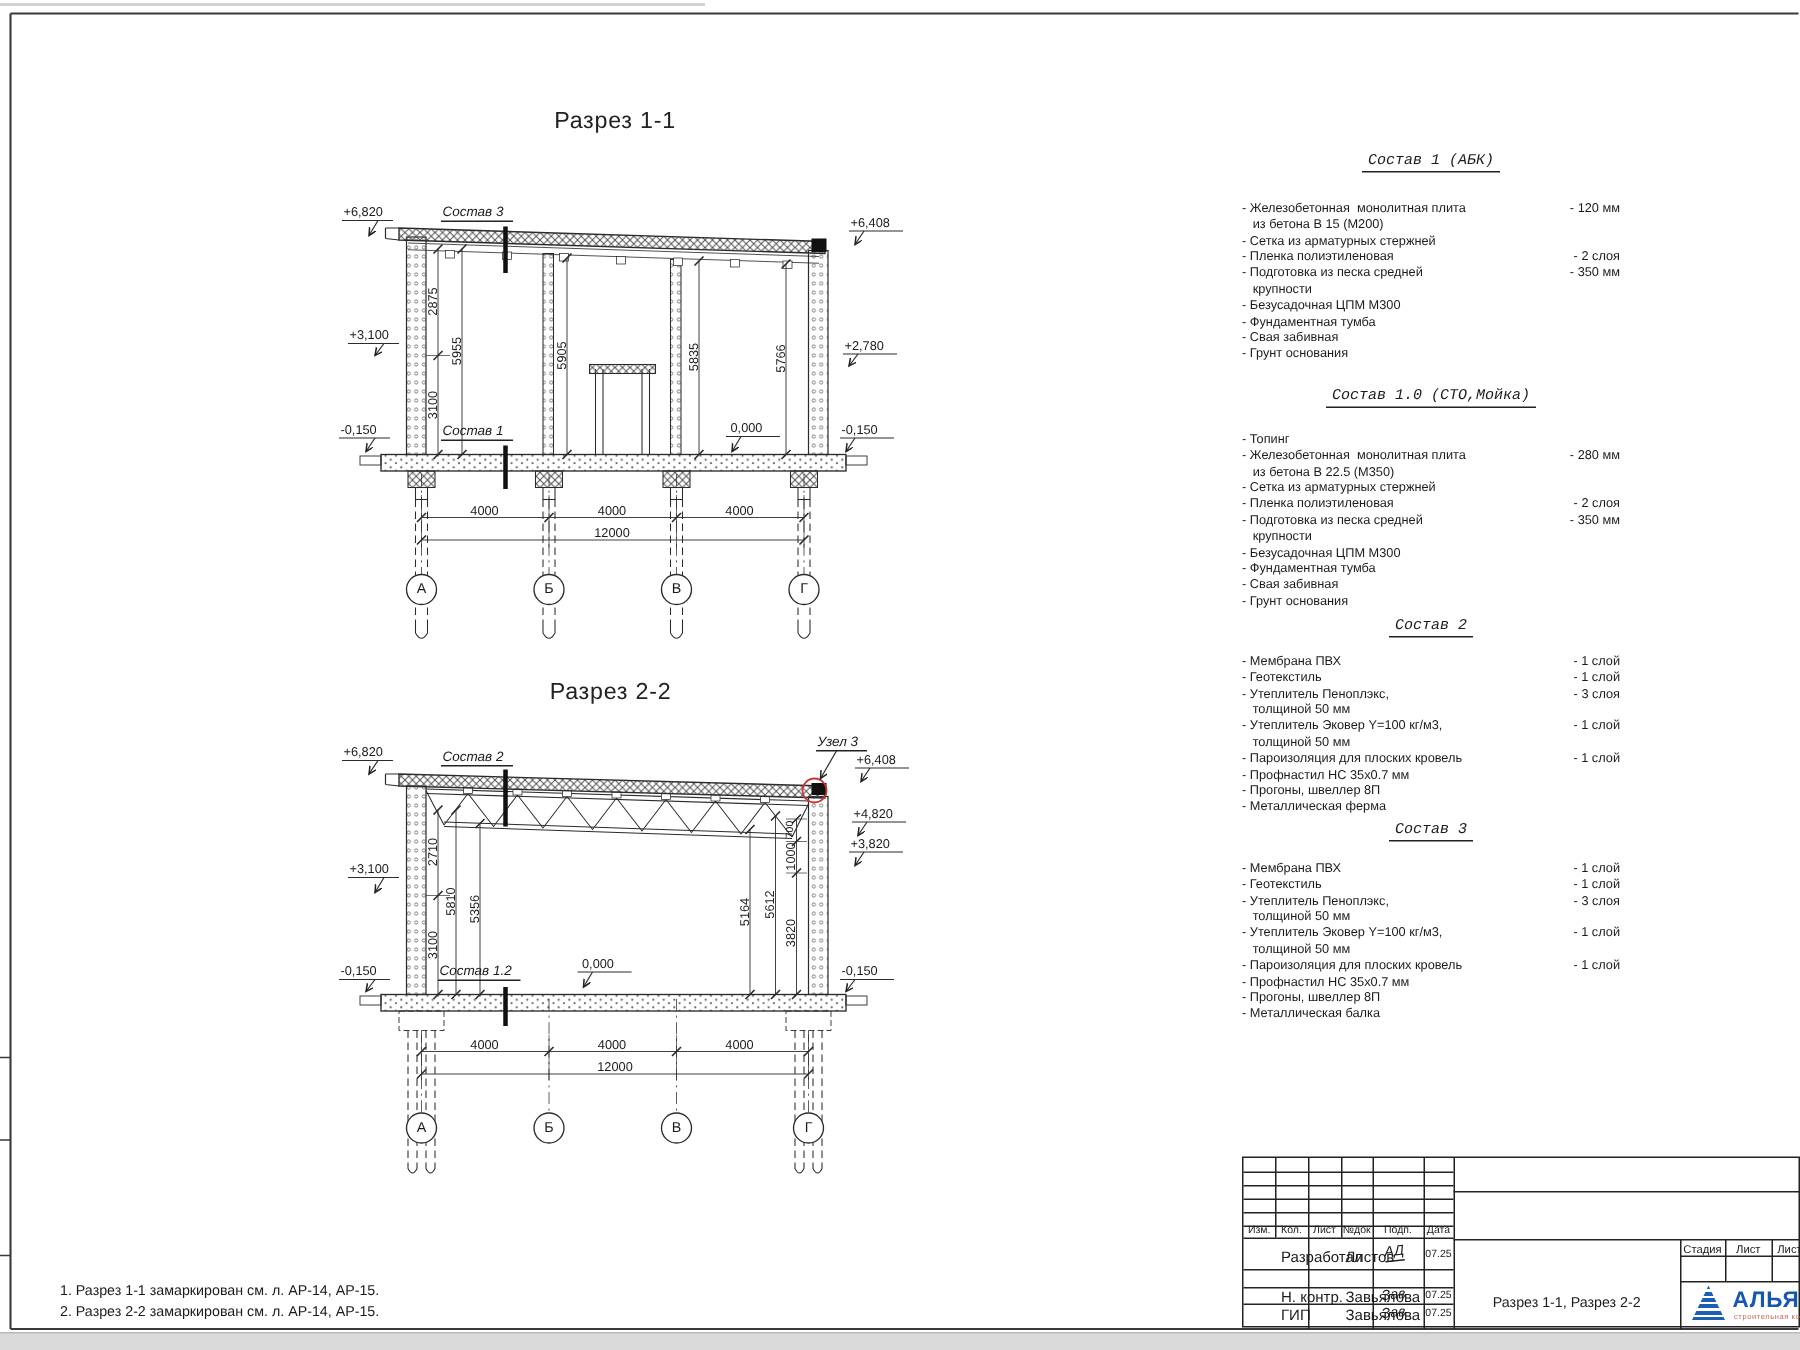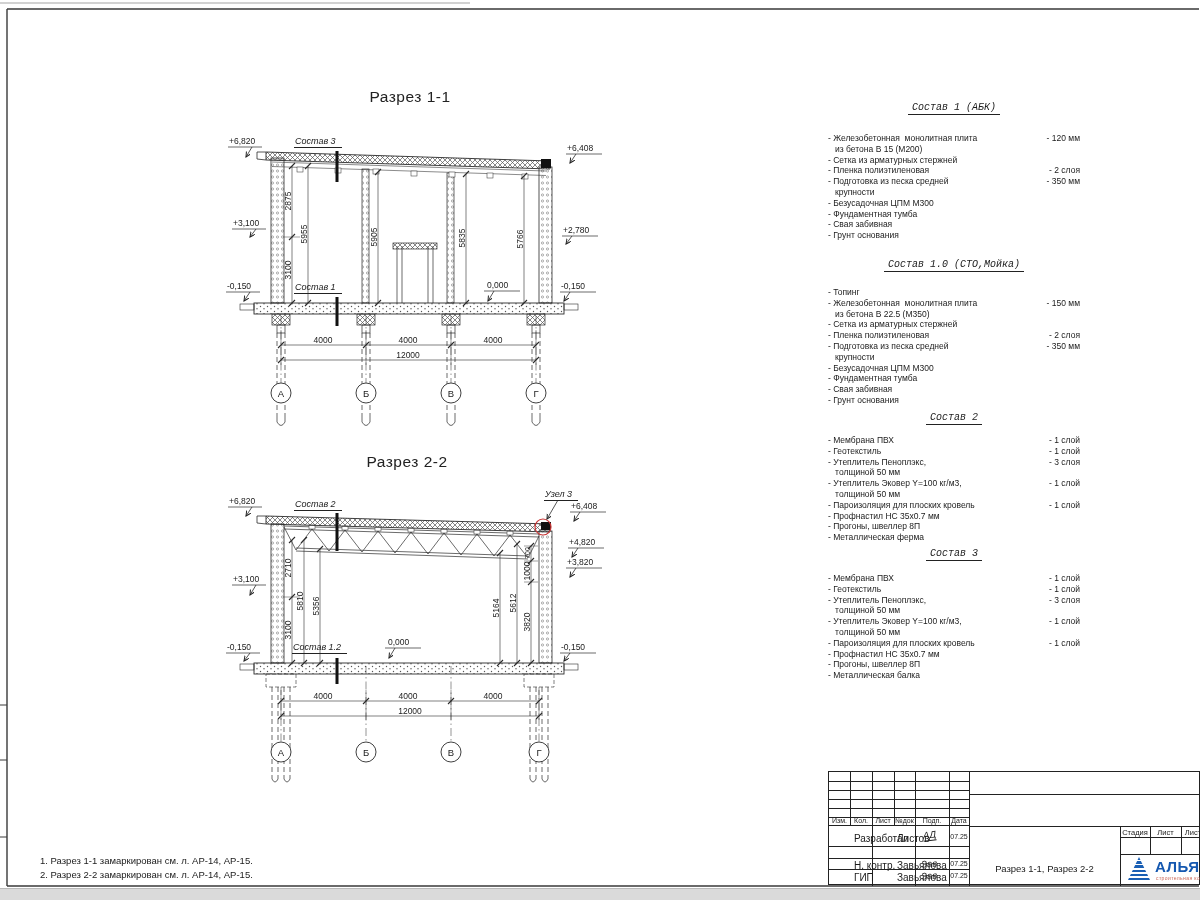--- a/index.html
+++ b/index.html
@@ -201,21 +201,21 @@
       <line x1="576" y1="568" x2="570" y2="577" marker-end="url(#ah)"></line>
       <line x1="570" y1="653" x2="564" y2="661" marker-end="url(#ah)"></line>
       <line x1="395" y1="648" x2="389" y2="658" marker-end="url(#ah)"></line>
       <line x1="558" y1="500" x2="547" y2="519" marker-end="url(#ah)"></line>
     </g>
     <rect x="335.5" y="513" width="3" height="38" fill="#111" stroke="none"></rect>
     <rect x="335.5" y="658" width="3" height="26" fill="#111" stroke="none"></rect>
   </g>
 </svg>
 
-<div class="sec-title" style="left:325px;top:88px">Разрез 1-1</div>
+<div class="sec-title" style="left:325px;top:72px">Разрез 1-1</div>
 <span class="e" style="left:229px;top:136px">+6,820</span>
 <span class="e" style="left:233px;top:218px">+3,100</span>
 <span class="e" style="left:227px;top:281px">-0,150</span>
 <span class="e" style="left:567px;top:143px">+6,408</span>
 <span class="e" style="left:563px;top:225px">+2,780</span>
 <span class="e" style="left:561px;top:281px">-0,150</span>
 <span class="e" style="left:487px;top:280px">0,000</span>
 <span class="sv" style="left:294px;top:136px">Состав 3</span>
 <span class="sv" style="left:294px;top:282px">Состав 1</span>
 <span class="r" style="left:288px;top:201px">2875</span>
@@ -315,21 +315,21 @@
   <div class="cmp-items" style="margin-top:17px">
 
       <div class="cmp-row">
         <div class="cmp-t">- Топинг</div>
         <div class="cmp-v"></div>
       </div>
 
       <div class="cmp-row">
         <div class="cmp-t">- Железобетонная  монолитная плита
    из бетона В 22.5 (М350)</div>
-        <div class="cmp-v">- 150 мм</div>
+        <div class="cmp-v">- 280 мм</div>
       </div>
 
       <div class="cmp-row">
         <div class="cmp-t">- Сетка из арматурных стержней</div>
         <div class="cmp-v"></div>
       </div>
 
       <div class="cmp-row">
         <div class="cmp-t">- Пленка полиэтиленовая</div>
         <div class="cmp-v">- 2 слоя</div>

